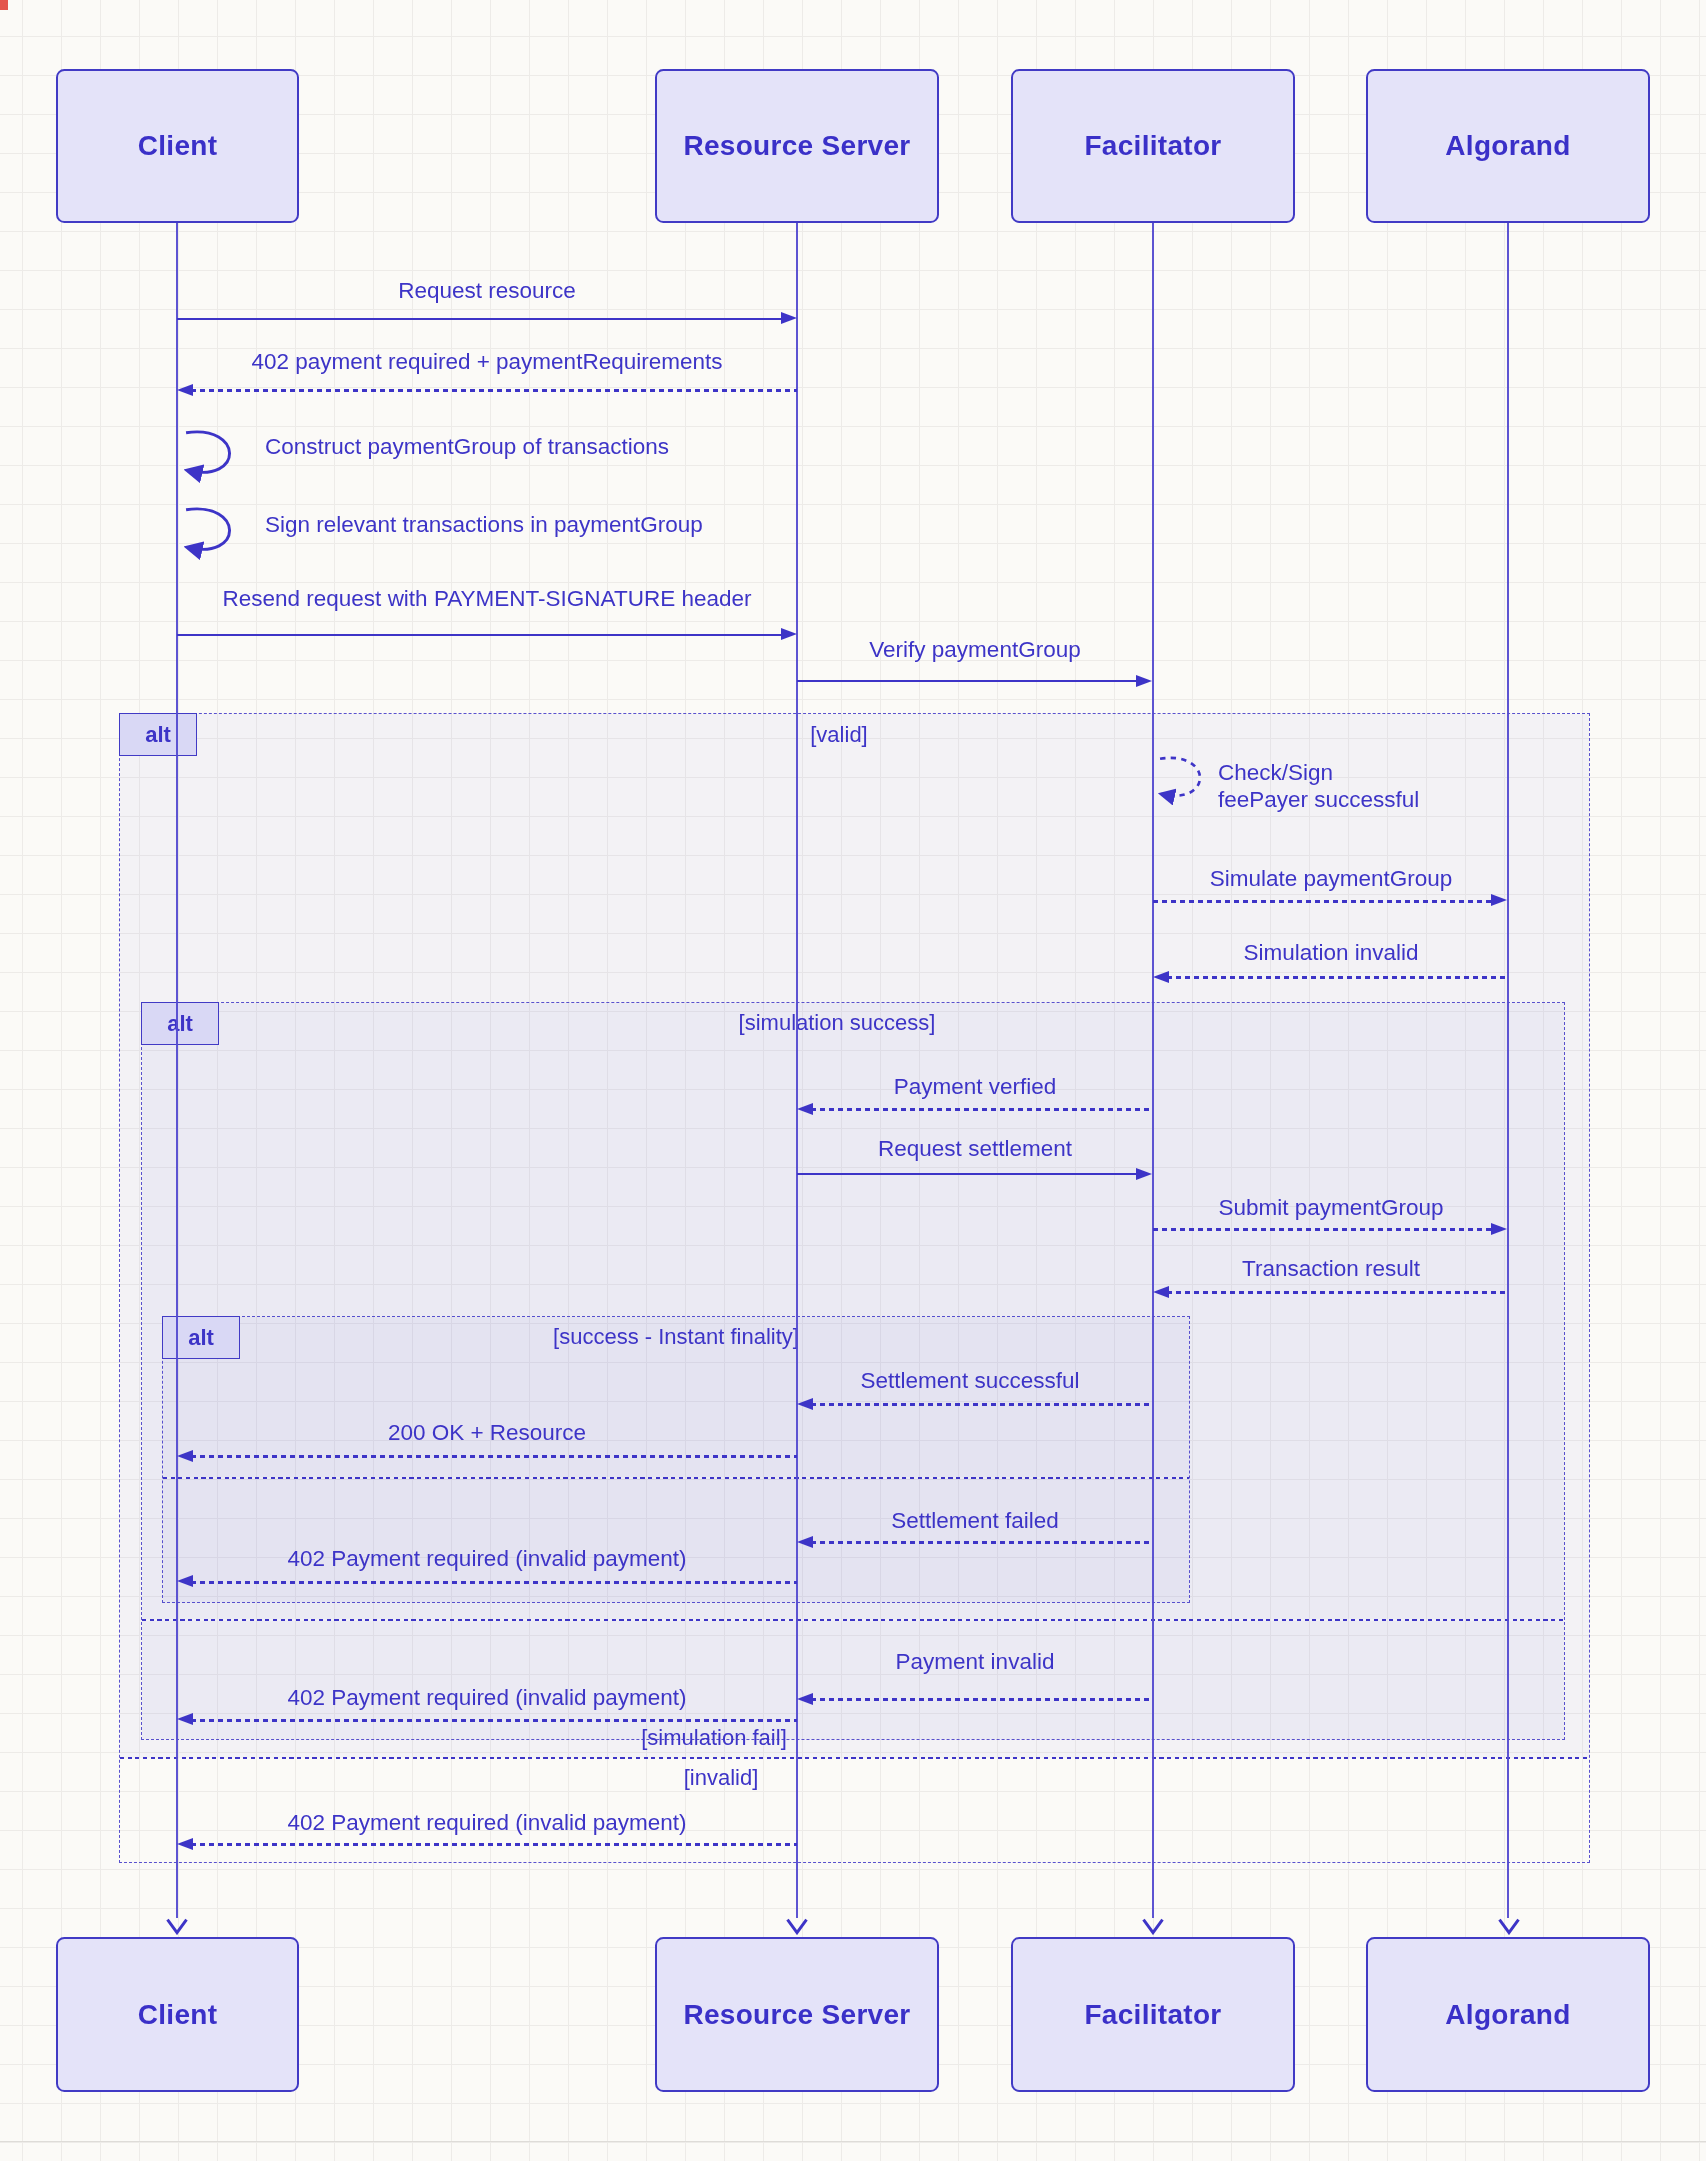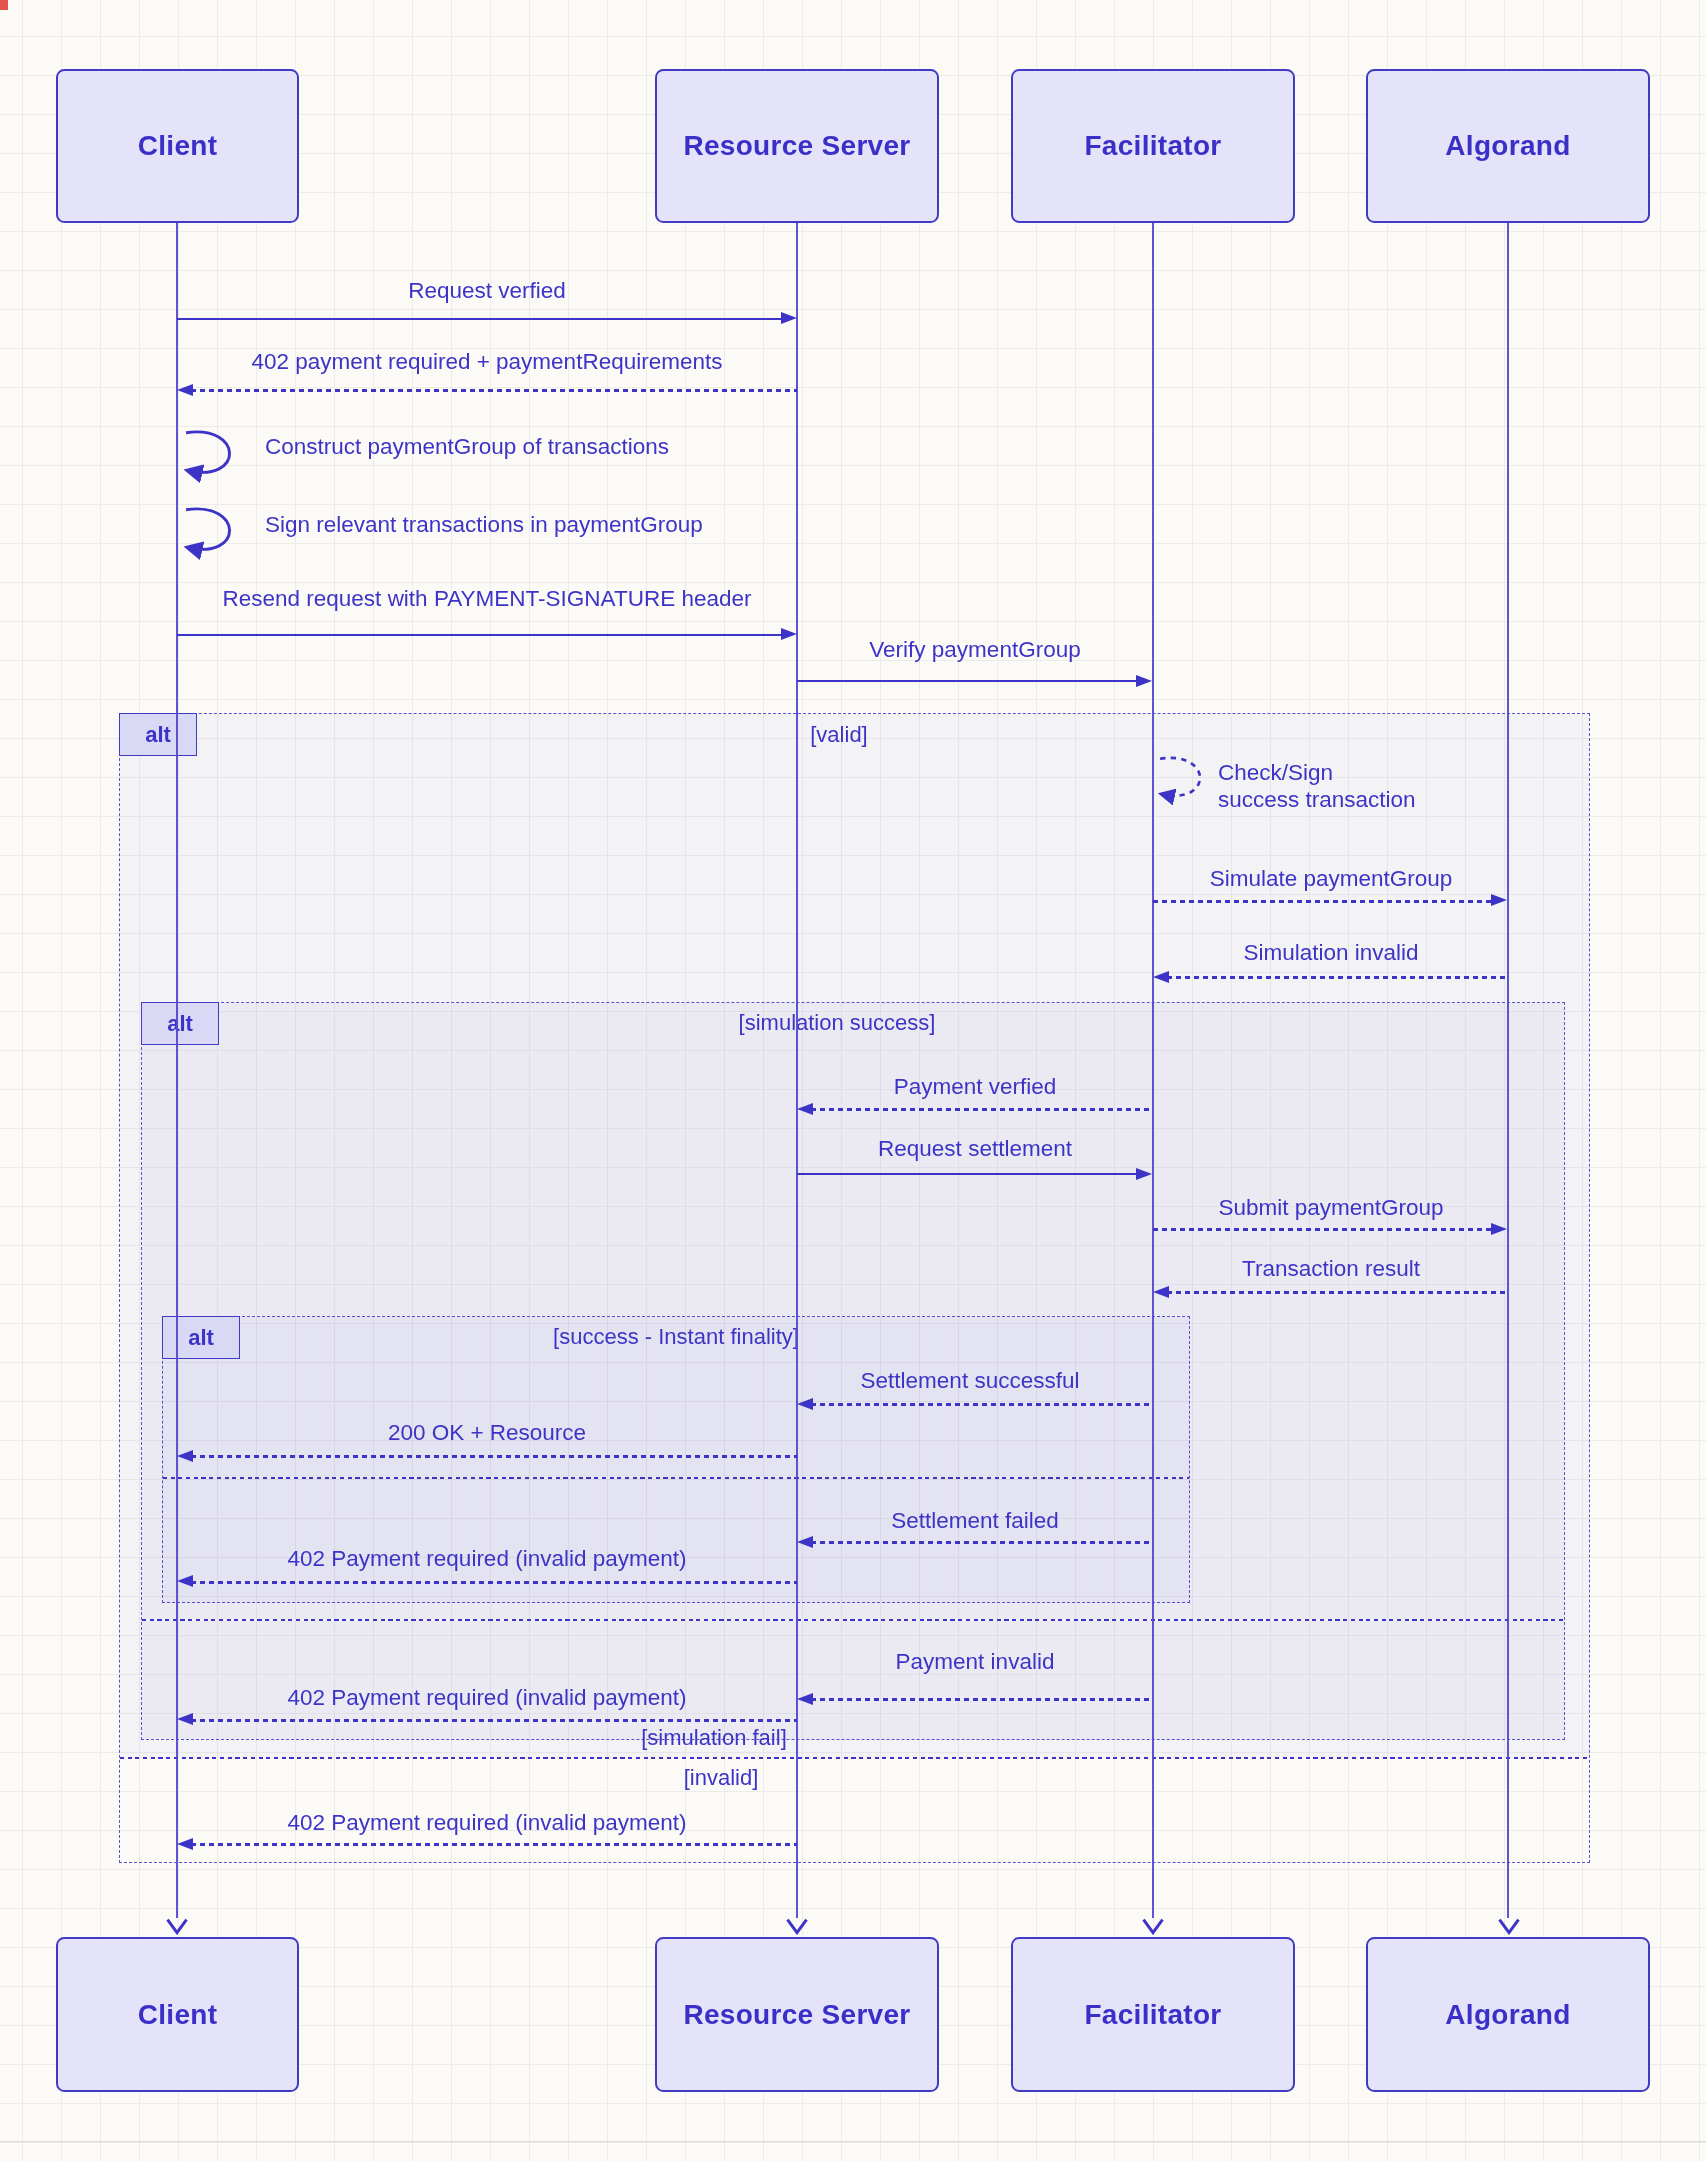--- a/index.html
+++ b/index.html
@@ -163,21 +163,21 @@
   <div class="pbox" style="left:655px;top:1937px;width:284px;height:155px;">
     <span>Resource Server</span>
   </div>
   <div class="pbox" style="left:1011px;top:1937px;width:284px;height:155px;">
     <span>Facilitator</span>
   </div>
   <div class="pbox" style="left:1366px;top:1937px;width:284px;height:155px;">
     <span>Algorand</span>
   </div>
 
-  <div class="mlabel" style="left:487px;top:277px;">Request verfied</div>
+  <div class="mlabel" style="left:487px;top:277px;">Request resource</div>
   <div class="line-solid" style="left:177px;top:318px;width:606px;"></div>
   <div class="head-right" style="left:781px;top:312px;"></div>
 
   <div class="mlabel" style="left:487px;top:348px;">402 payment required + paymentRequirements</div>
   <div class="line-dotted" style="left:191px;top:389px;width:606px;"></div>
   <div class="head-left" style="left:177px;top:384px;"></div>
 
   <svg class="self-arc" style="left:180px;top:428px;" width="77" height="56" viewBox="0 0 130 95">
     <defs>
         <marker id="ah1" viewBox="0 0 10 10" refX="8" refY="5" markerWidth="6.5" markerHeight="6.5" orient="auto-start-reverse">
@@ -209,21 +209,21 @@
   <svg class="self-arc" style="left:1154px;top:754px;" width="71" height="53" viewBox="0 0 120 90">
     <defs>
         <marker id="ah3" viewBox="0 0 10 10" refX="8" refY="5" markerWidth="6.5" markerHeight="6.5" orient="auto-start-reverse">
           <path d="M 0 0 L 10 5 L 0 10 z" fill="#3D34C7"></path>
         </marker>
       </defs>
     <path d="M 10 8 C 100 -6, 100 88, 12 68" fill="none" stroke="#3D34C7" stroke-width="4.5" stroke-dasharray="9 9" marker-end="url(#ah3)"></path>
   </svg>
   <div class="mlabel leftal" style="left:1218px;top:759px;">
     <div>Check/Sign</div>
-    <div>success transaction</div>
+    <div>feePayer successful</div>
   </div>
 
   <div class="mlabel" style="left:1331px;top:865px;">Simulate paymentGroup</div>
   <div class="line-dotted" style="left:1153px;top:900px;width:338px;"></div>
   <div class="head-right" style="left:1491px;top:894px;"></div>
 
   <div class="mlabel" style="left:1331px;top:939px;">Simulation invalid</div>
   <div class="line-dotted" style="left:1167px;top:976px;width:340px;"></div>
   <div class="head-left" style="left:1153px;top:971px;"></div>
 

